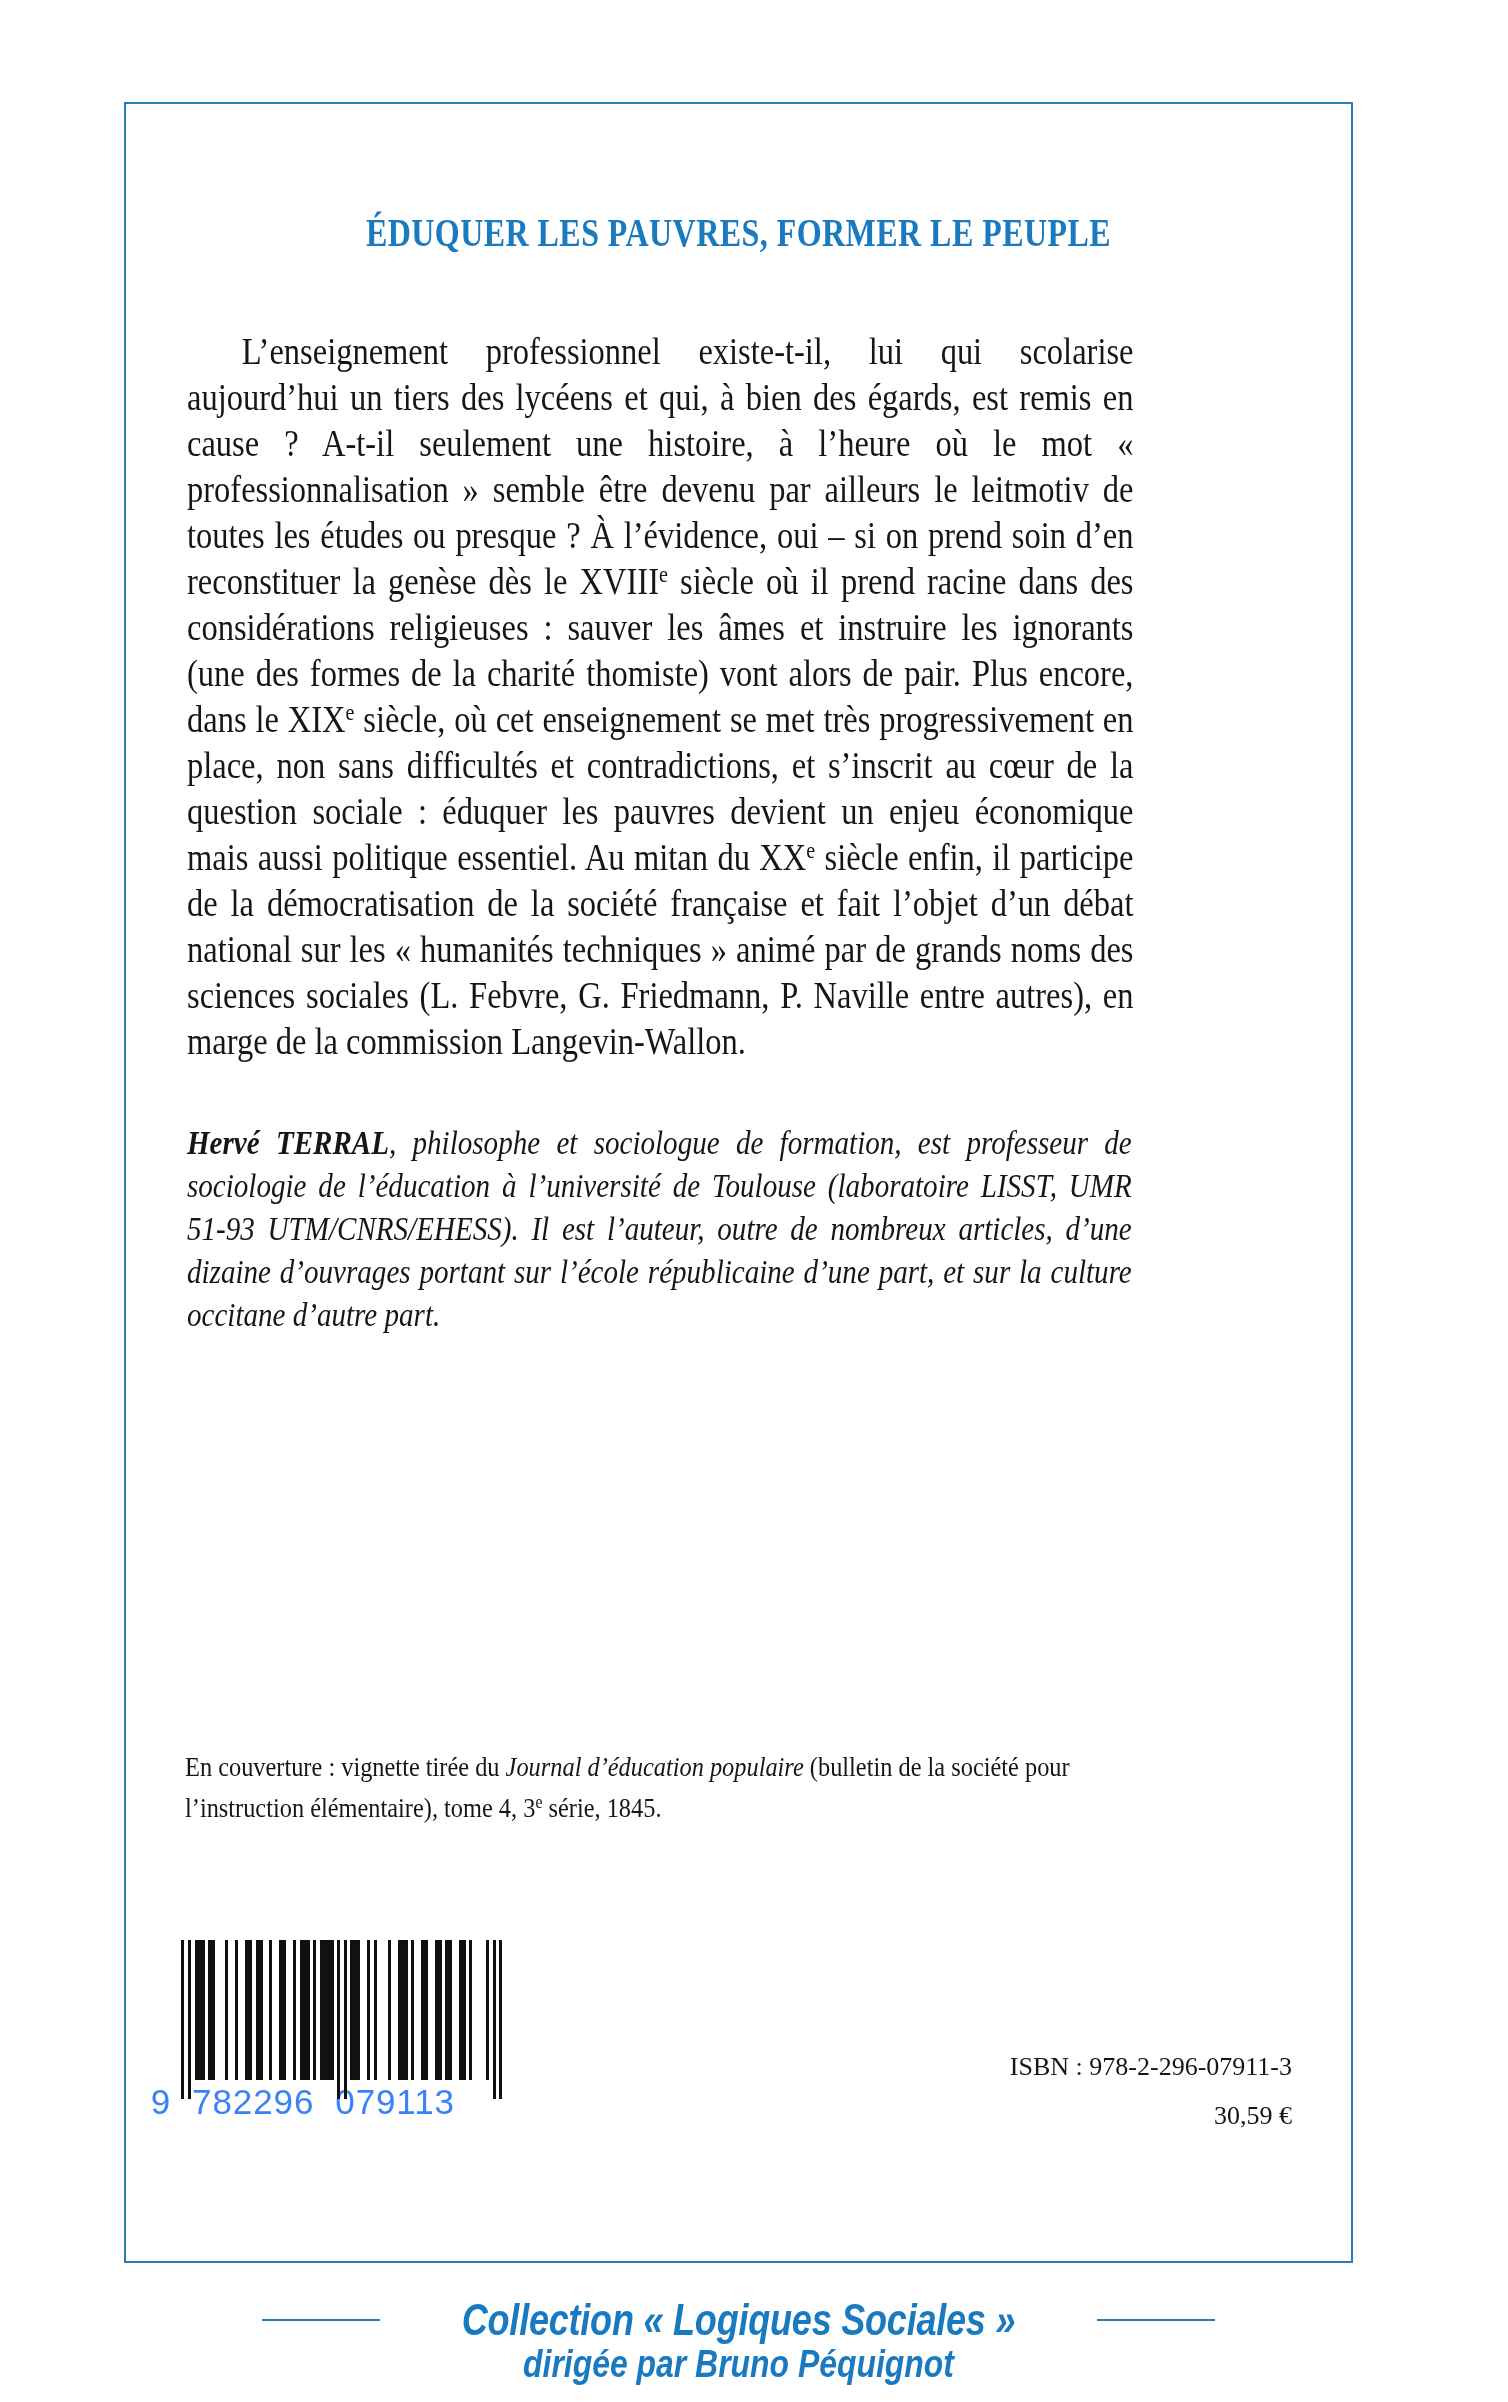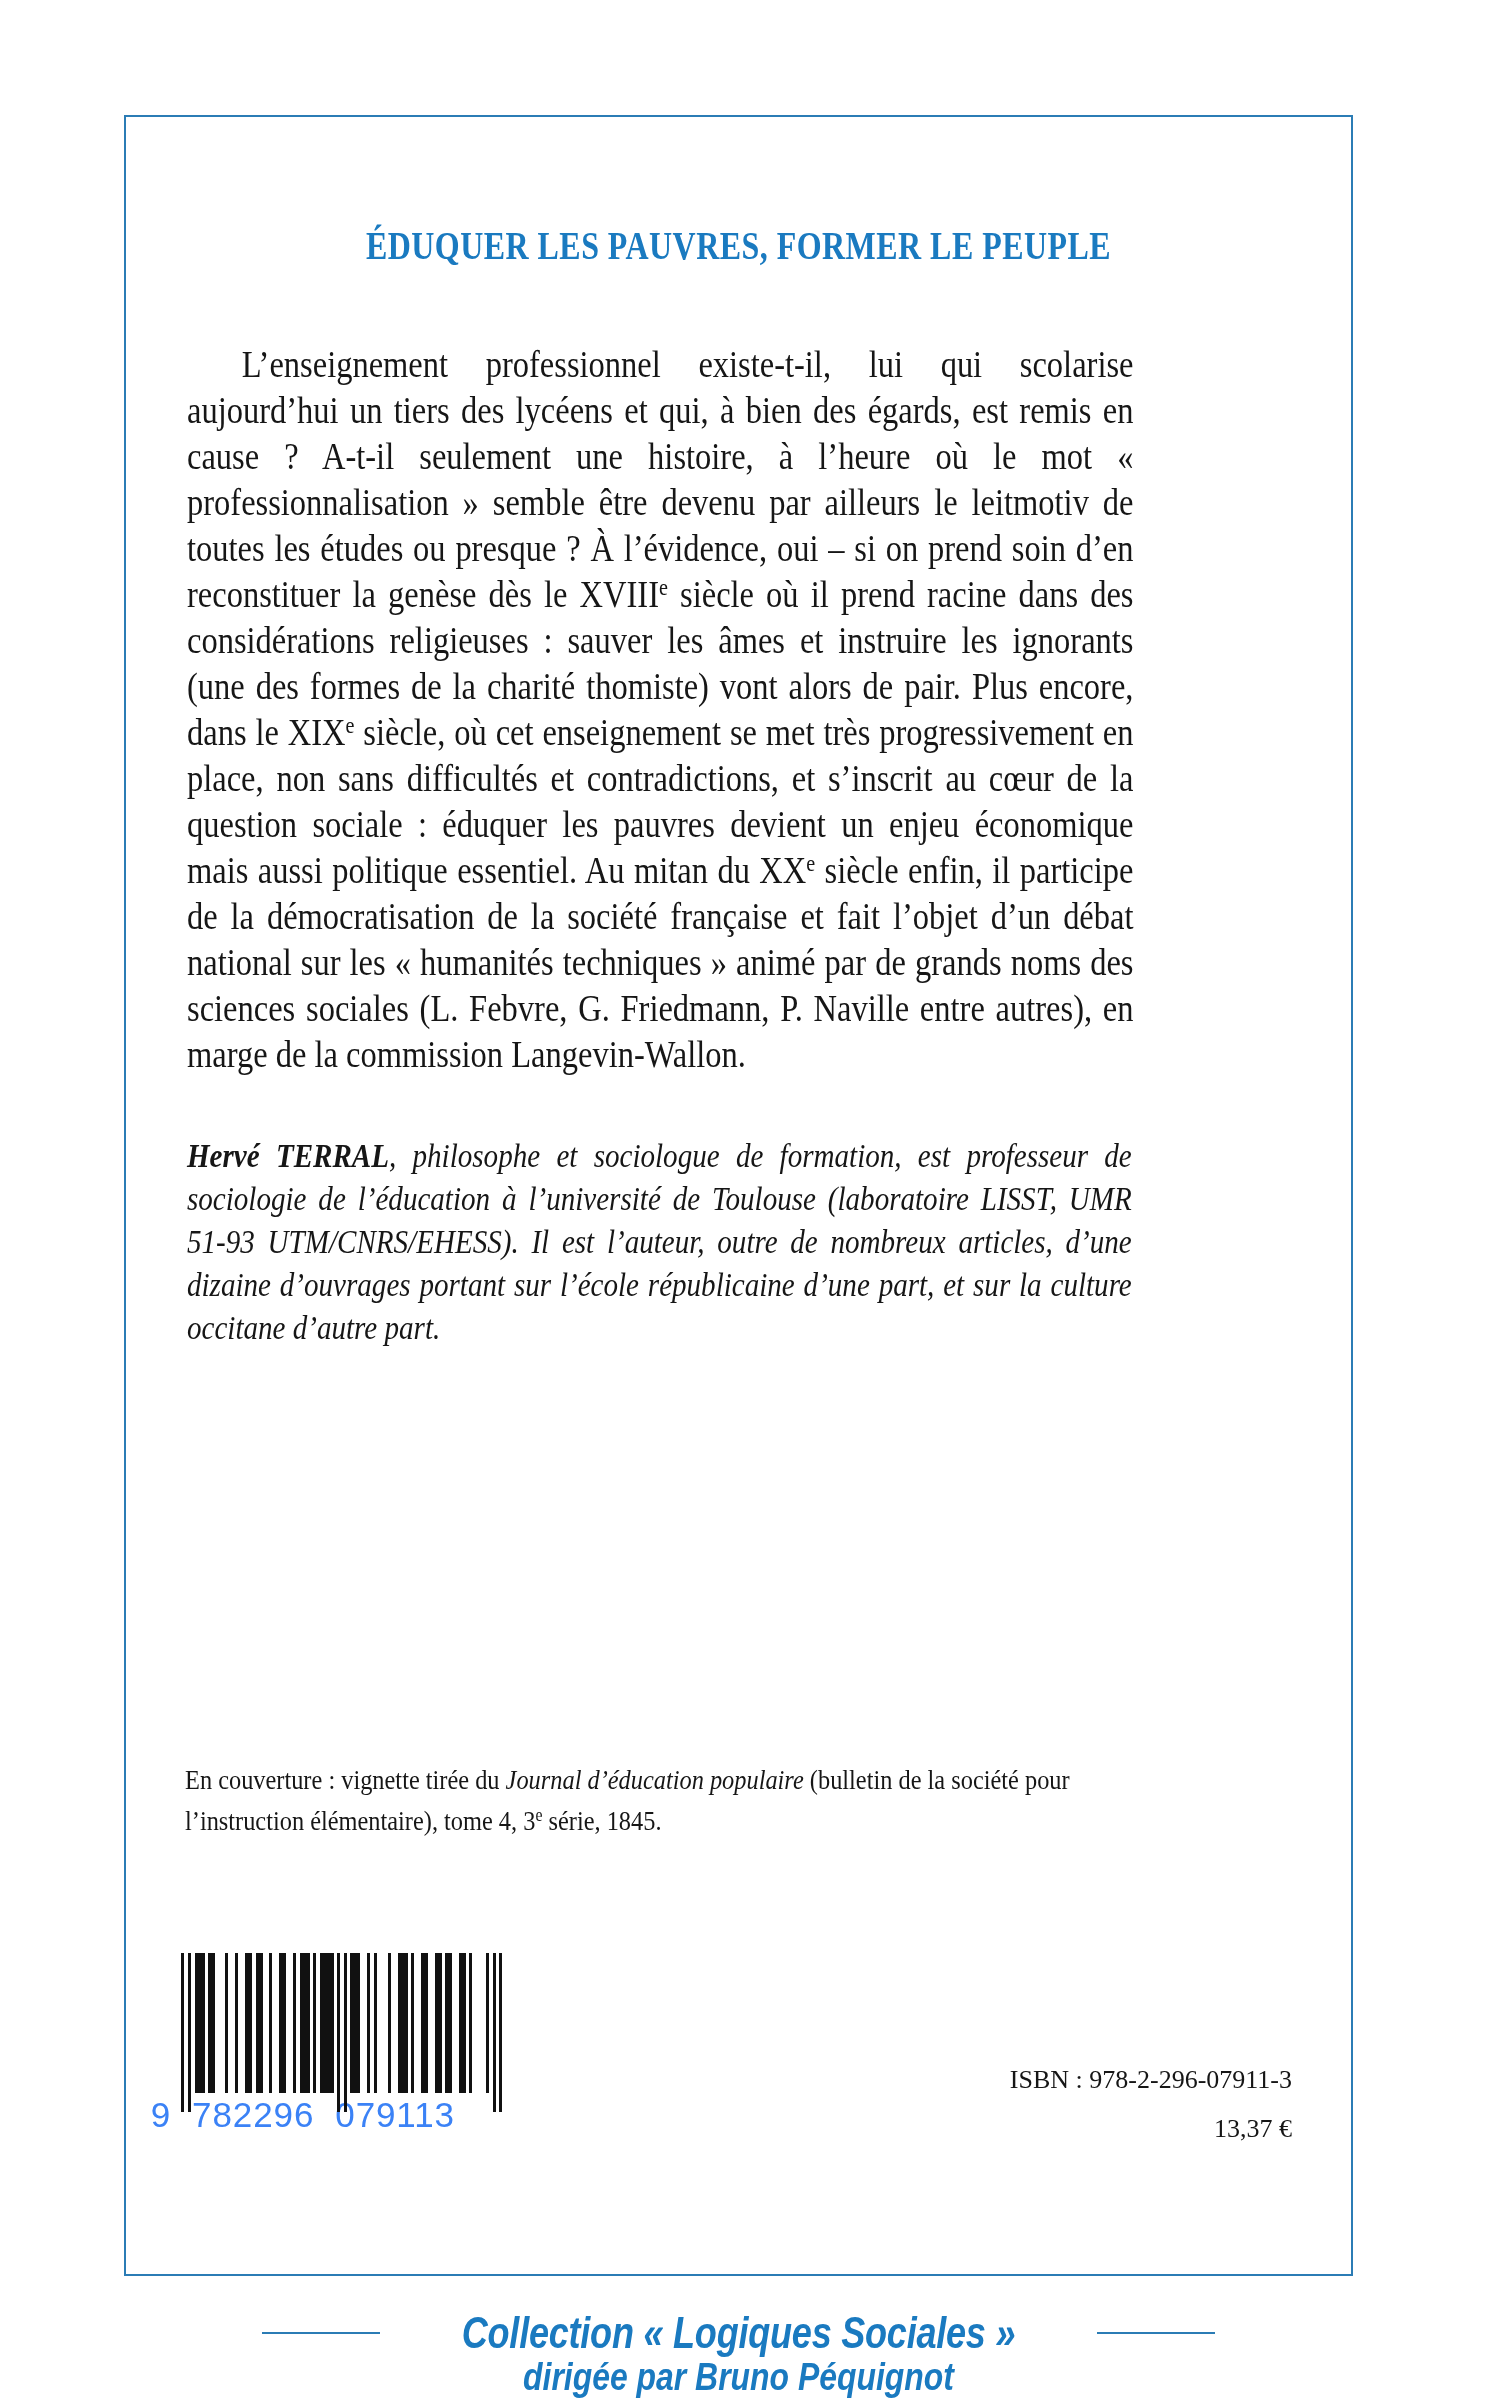--- a/index.html
+++ b/index.html
@@ -12,21 +12,21 @@
     height: 2403px;
     position: relative;
     font-family: "Liberation Serif", "DejaVu Serif", serif;
     overflow: hidden;
   }
 
   
   #cover-frame {
     position: absolute;
     left: 124px;
-    top: 115px;
+    top: 102px;
     width: 1229px;
     height: 2161px;
     border: 2.8px solid #2b7cb5;
     box-sizing: border-box;
     background: #ffffff;
   }
 
   
   #book-title {
     position: absolute;
@@ -228,21 +228,21 @@
         <span class="bar" style="left: 288px; width: 3.4px;"></span>
         <span class="bar" style="left: 305px; width: 3.4px;"></span>
         <span class="bar guard" style="left: 312px; width: 3.4px;"></span>
         <span class="bar guard" style="left: 318px; width: 3.4px;"></span>
       </div>
     <div id="barcode-digits"><span class="lead">9</span><span>782296</span><span class="grp-right">079113</span></div>
   </div>
 
   <div id="isbn-price">
     <div>ISBN : 978-2-296-07911-3</div>
-    <div>13,37 €</div>
+    <div>30,59 €</div>
   </div>
 
   <div id="collection-footer">
     <div id="collection-rule-row">
       <span class="rule"></span>
       <span id="collection-name">Collection « Logiques Sociales »</span>
       <span class="rule"></span>
     </div>
     <div id="collection-director">dirigée par Bruno Péquignot</div>
   </div>

